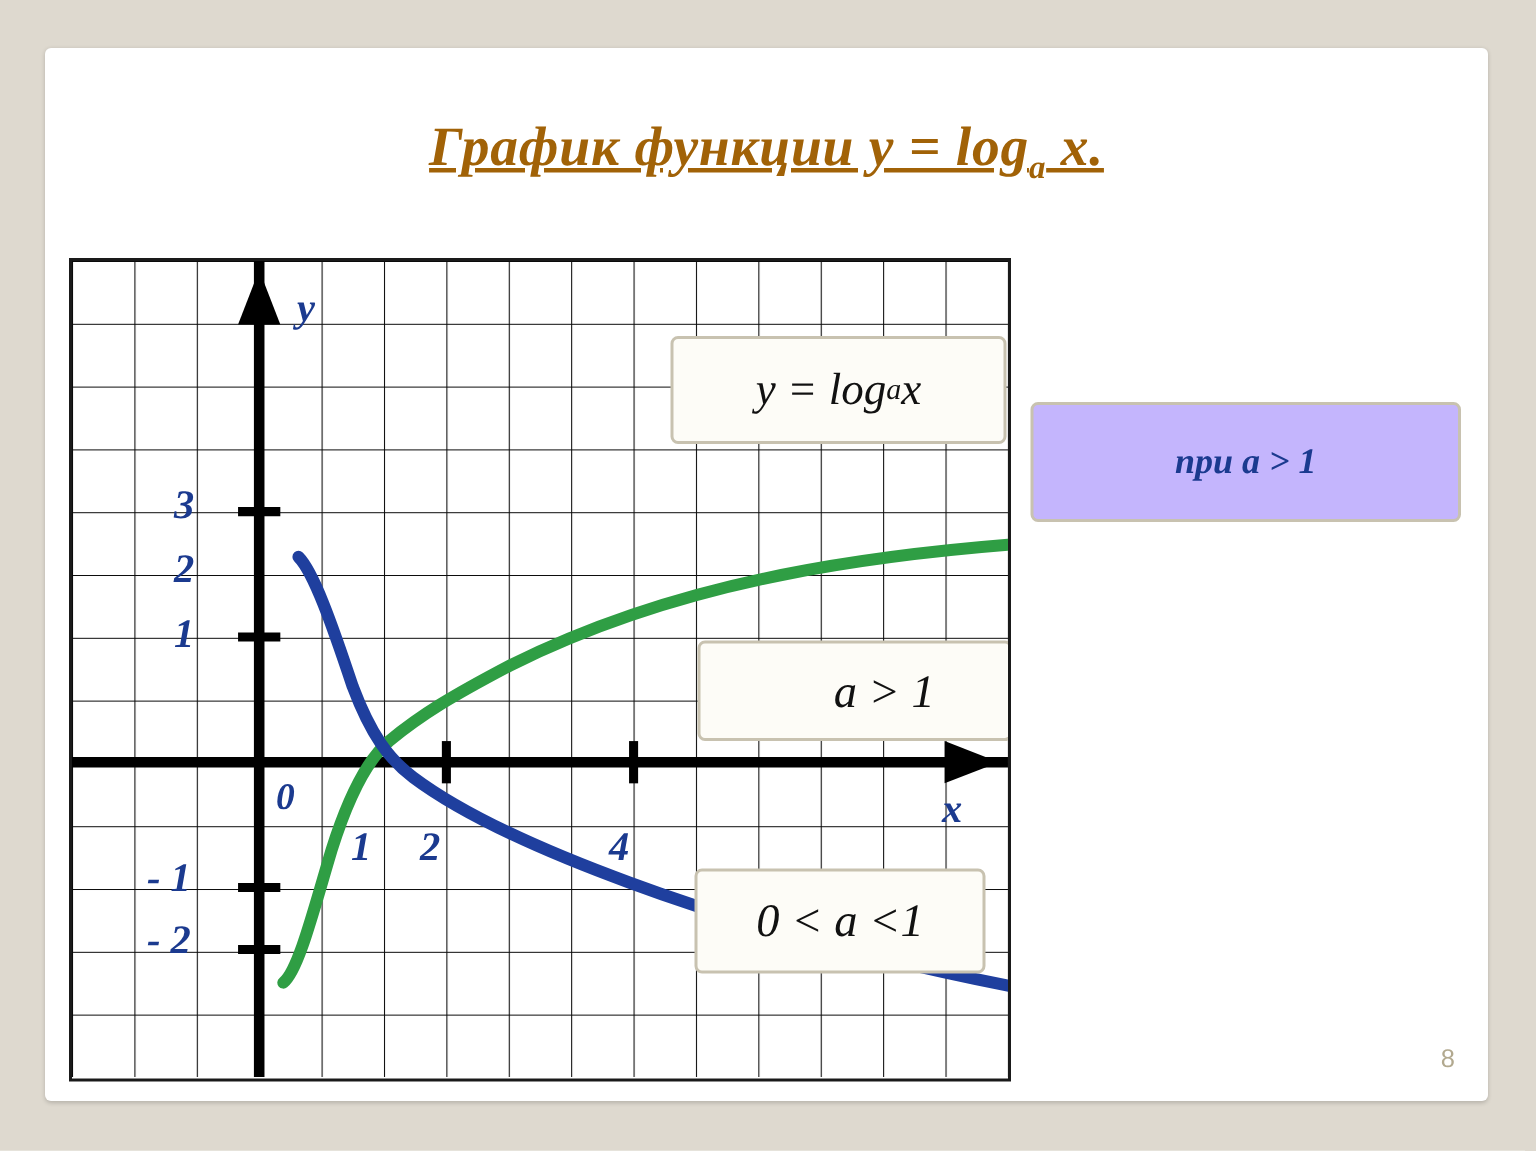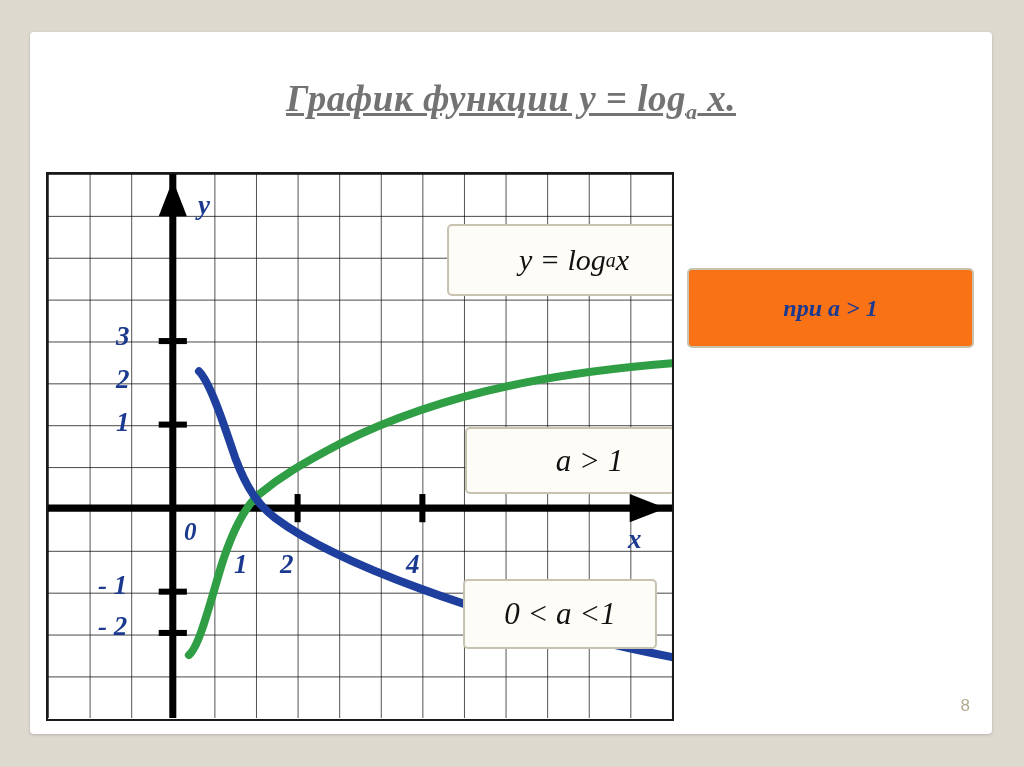--- a/index.html
+++ b/index.html
@@ -20,21 +20,21 @@
     border-radius: 4px;
     box-shadow: 0 1px 3px rgba(0,0,0,0.18);
     overflow: hidden;
   }
   #title {
     position: absolute;
     left: 0;
     top: 45px;
     width: 100%;
     text-align: center;
-    color: #737373;
+    color: #a16207;
     font-weight: bold;
     font-style: italic;
     font-size: 37px;
     letter-spacing: 0.5px;
   }
   #title .u {
     text-decoration: underline;
     white-space: nowrap;
   }
   #title .sub {
@@ -80,21 +80,20 @@
     color: #111;
     font-family: "Liberation Serif", serif;
   }
   #f-log {
     left: 399px;
     top: 50px;
     width: 220px;
     height: 68px;
     font-size: 30px;
     font-style: italic;
-    padding-left: 15px;
   }
   #f-log .sb { font-size: 20px; vertical-align: sub; font-style: italic; }
   #f-agt1 {
     left: 417px;
     top: 253px;
     width: 167px;
     height: 63px;
     font-size: 31px;
     font-style: italic;
     padding-left: 39px;
@@ -105,21 +104,21 @@
     width: 190px;
     height: 66px;
     font-size: 31px;
     font-style: italic;
     margin-top: 12px;
   }
 
   
   .rbox {
     position: absolute;
-    background: #f97316;
+    background: #c4b5fd;
     border: 2px solid #c8c2b0;
     border-radius: 5px;
     display: flex;
     align-items: center;
     justify-content: center;
     color: #1b3a8f;
     font-weight: bold;
     font-style: italic;
     font-size: 24px;
   }

